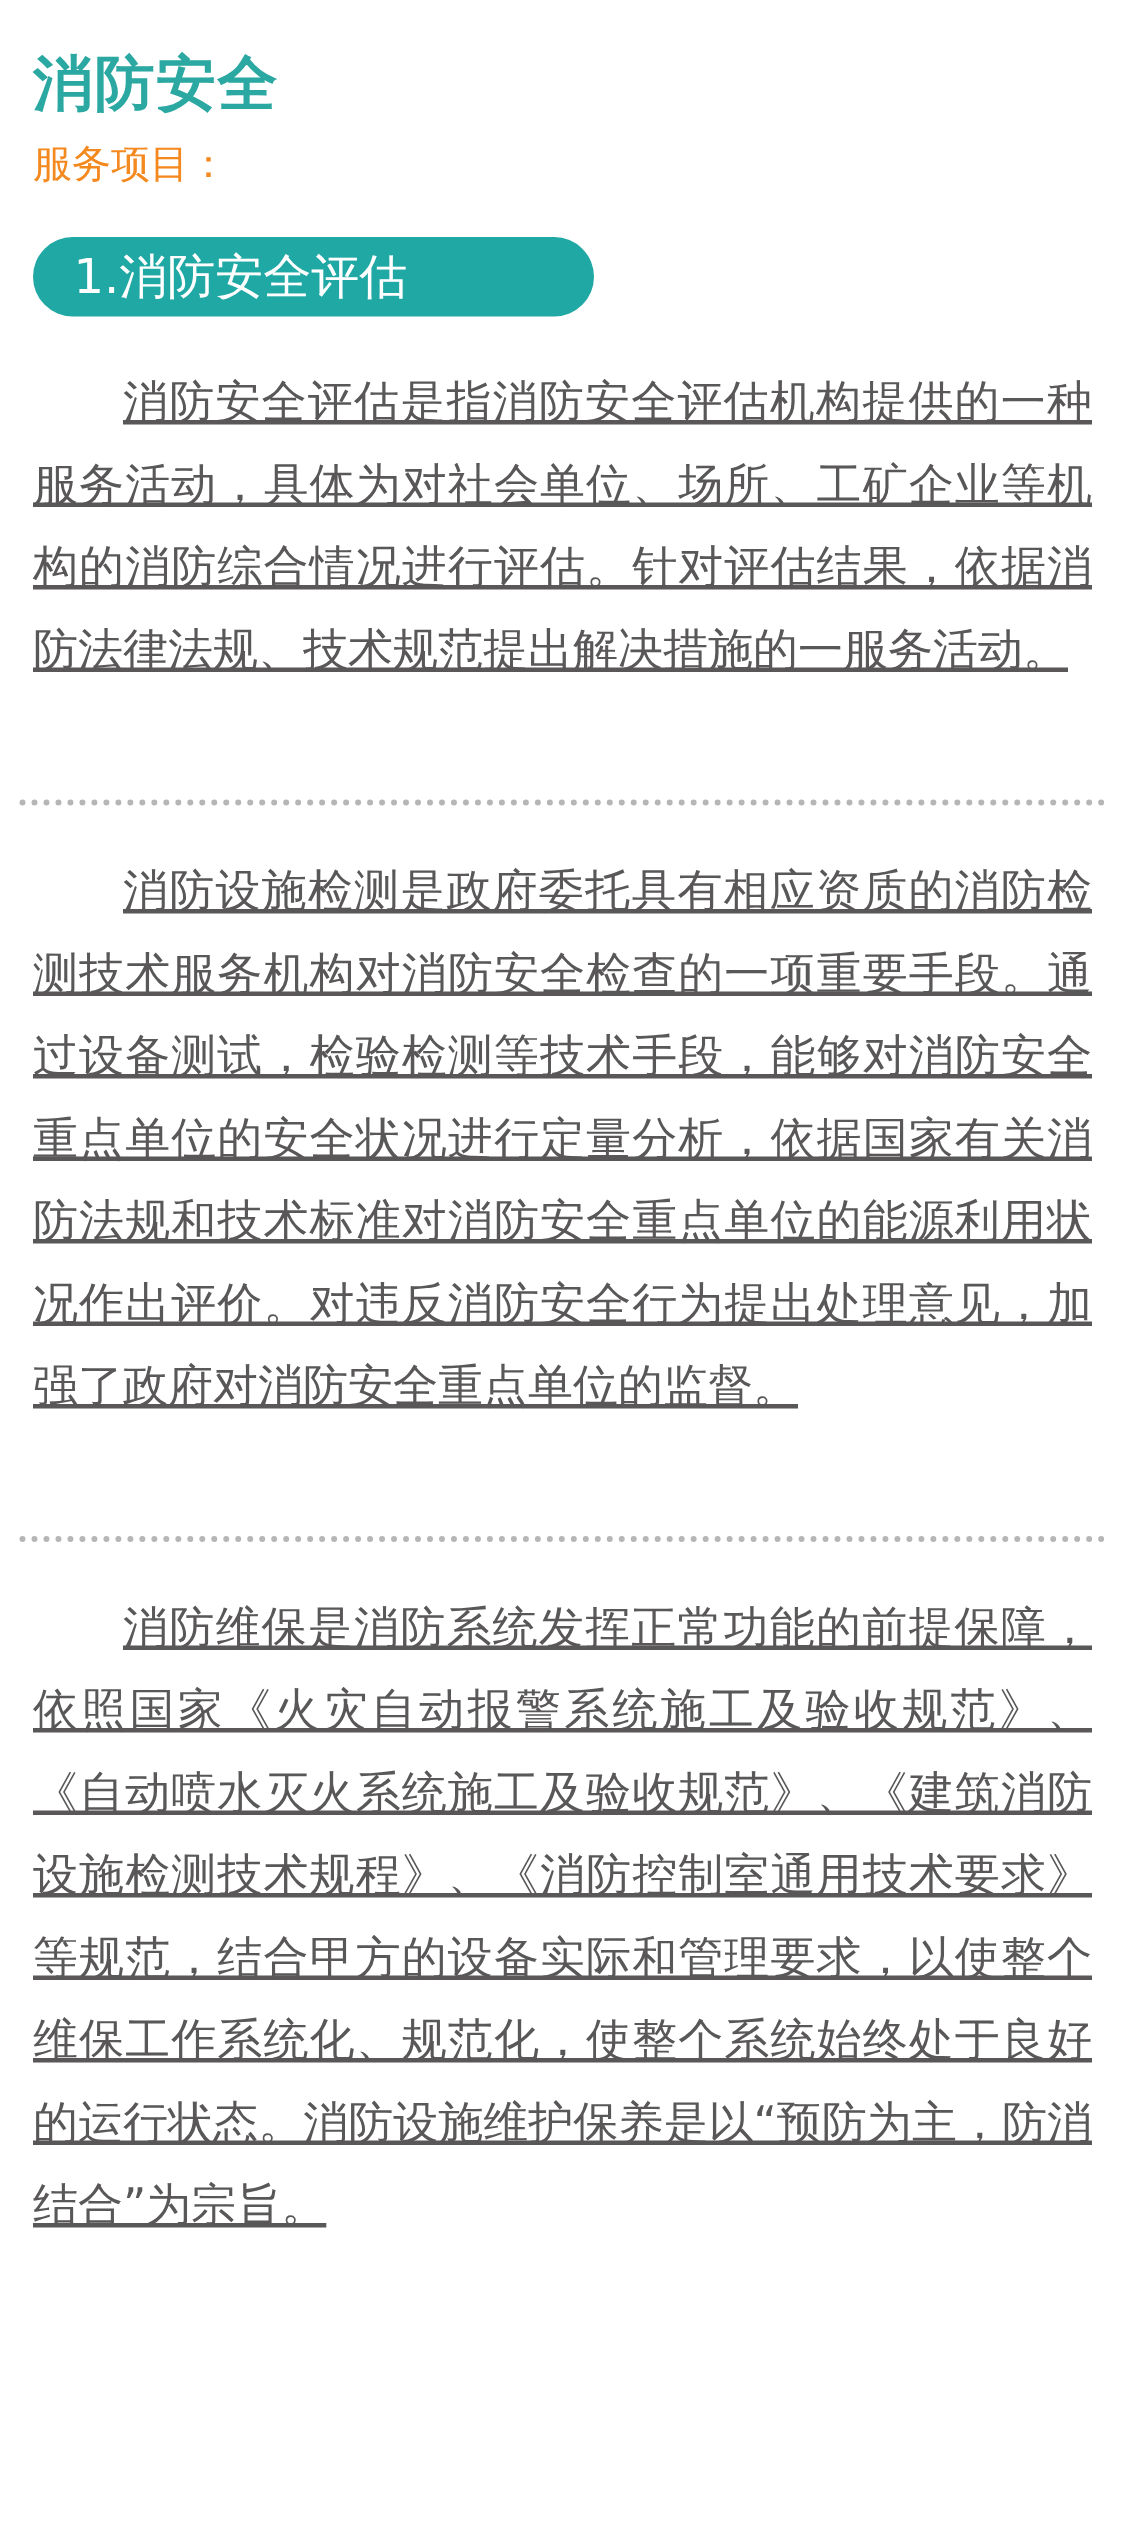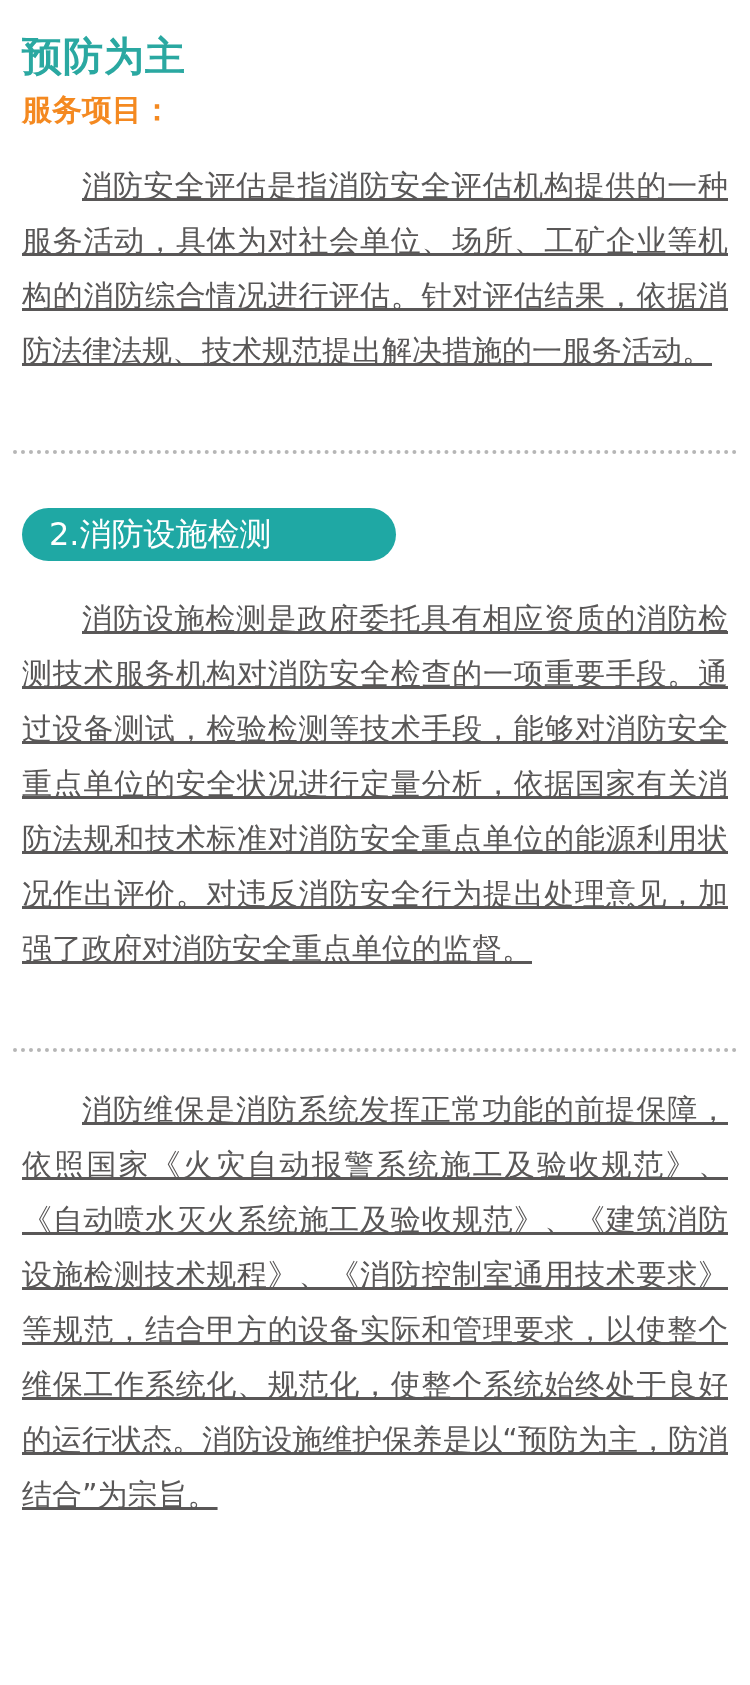--- a/index.html
+++ b/index.html
@@ -24,23 +24,23 @@
   .page-title{
     margin:8px 0 0 0;
     font-size:40px;
     line-height:48px;
     font-weight:bold;
     color:var(--title);
     letter-spacing:1px;
   }
   .services-label{
     margin:12px 0 0 0;
-    font-size:30px;
+    font-size:26px;
     line-height:36px;
-    font-weight:bold;
+    font-weight:normal;
     color:var(--subtitle);
   }
   .section{margin:0;}
   .pill{
     margin-top:30px;
     width:374px;
     height:53px;
     line-height:53px;
     box-sizing:border-box;
     padding-left:27px;
@@ -68,32 +68,32 @@
     height:0;
     border:none;
     border-top:4px dotted var(--divider);
   }
 </style>
 </head>
 <body>
 
 <div class="container">
 
-  <h1 class="page-title">预防为主</h1>
+  <h1 class="page-title">消防安全</h1>
 
   <div class="services-label">服务项目：</div>
 
   <div class="section">
+    <div class="pill">1.消防安全评估</div>
     <p class="paragraph">消防安全评估是指消防安全评估机构提供的一种服务活动，具体为对社会单位、场所、工矿企业等机构的消防综合情况进行评估。针对评估结果，依据消防法律法规、技术规范提出解决措施的一服务活动。</p>
   </div>
 
   <hr class="divider">
 
   <div class="section">
-    <div class="pill pill-2">2.消防设施检测</div>
     <p class="paragraph">消防设施检测是政府委托具有相应资质的消防检测技术服务机构对消防安全检查的一项重要手段。通过设备测试，检验检测等技术手段，能够对消防安全重点单位的安全状况进行定量分析，依据国家有关消防法规和技术标准对消防安全重点单位的能源利用状况作出评价。对违反消防安全行为提出处理意见，加强了政府对消防安全重点单位的监督。</p>
   </div>
 
   <hr class="divider">
 
   <div class="section">
     <p class="paragraph">消防维保是消防系统发挥正常功能的前提保障，依照国家《火灾自动报警系统施工及验收规范》、《自动喷水灭火系统施工及验收规范》、《建筑消防设施检测技术规程》、《消防控制室通用技术要求》等规范，结合甲方的设备实际和管理要求，以使整个维保工作系统化、规范化，使整个系统始终处于良好的运行状态。消防设施维护保养是以“预防为主，防消结合”为宗旨。</p>
   </div>
 
 </div>

